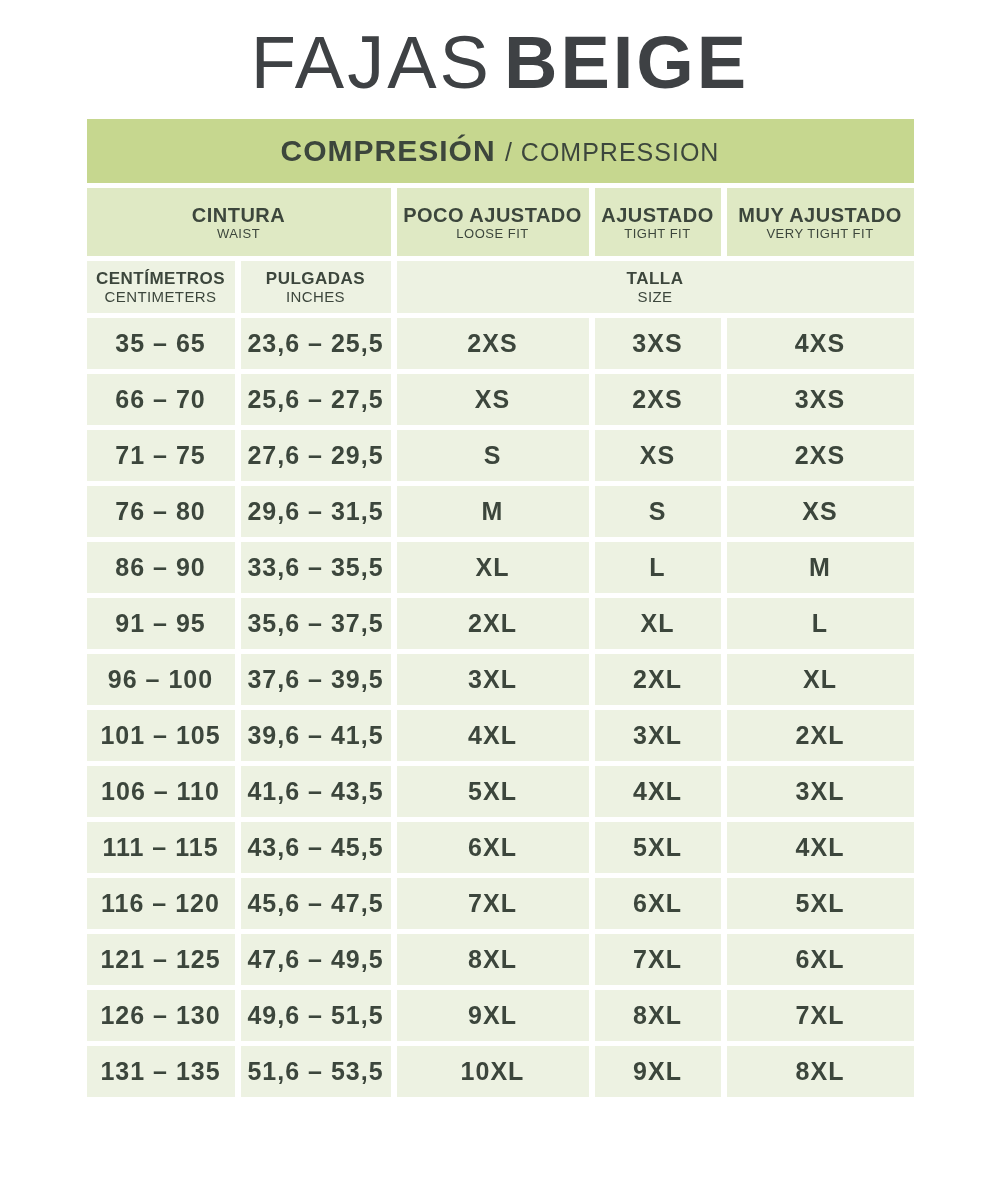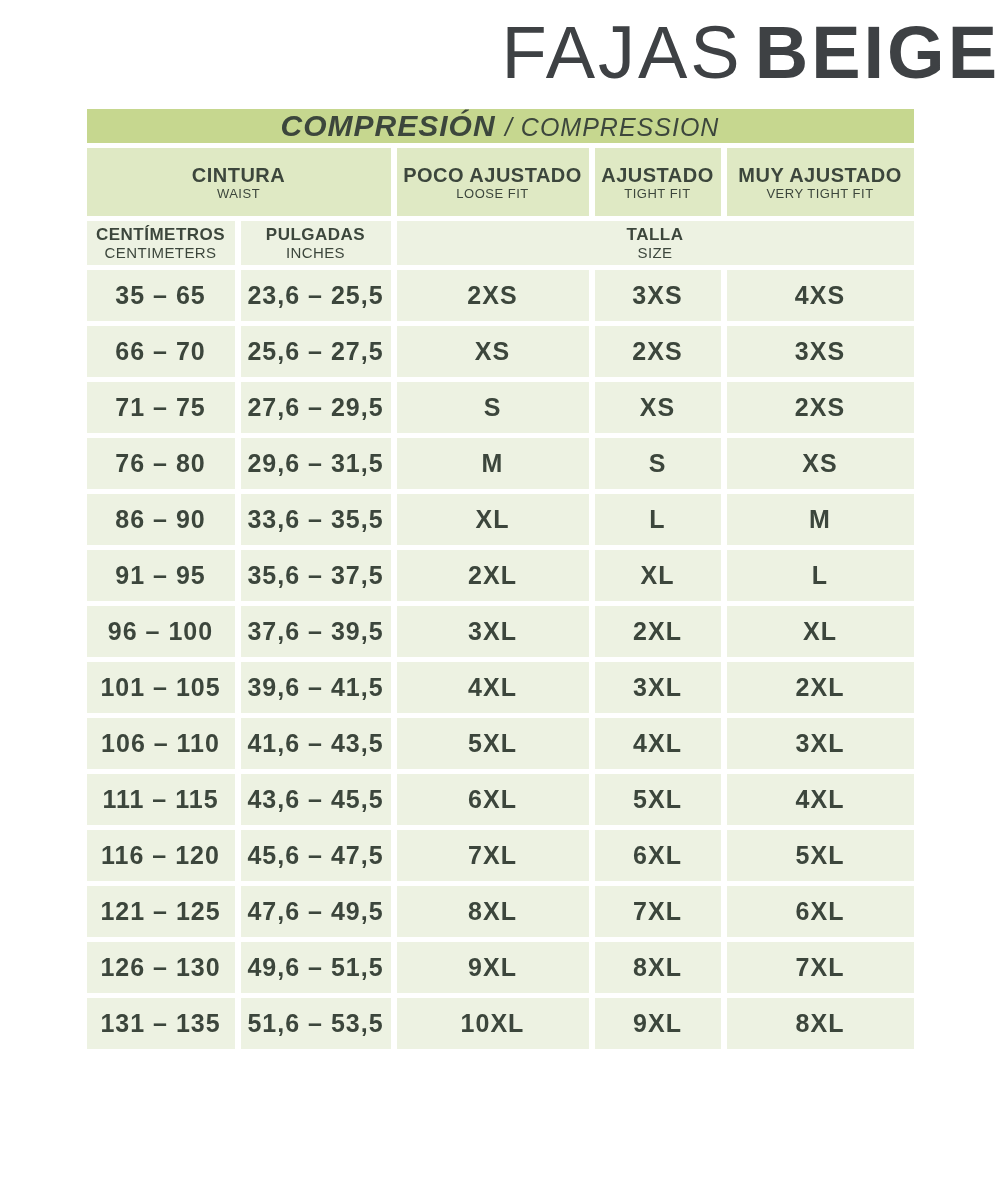--- a/index.html
+++ b/index.html
@@ -14,22 +14,23 @@
   html,body{margin:0;padding:0;}
   body{
     width:1000px;height:1200px;background:#fff;
     font-family:"Liberation Sans", sans-serif;
     color:var(--ink);
     overflow:hidden;
   }
   .title-wrap{
     padding-top:12px;
     height:100px;
-    text-align:right;
+    text-align:center;
     white-space:nowrap;
+    margin-top:10px;
   }
   .title-wrap h1{
     margin:0;
     font-size:74px;
     line-height:1.1;
     letter-spacing:3px;
     color:var(--title-ink);
     font-weight:400;
   }
   .brand{font-weight:400;}
@@ -48,38 +49,37 @@
   col.c4{width:126px;}
   col.c5{width:187px;}
 
   td{
     text-align:center;
     vertical-align:middle;
     padding:0;
   }
   .banner-cell{
     background:var(--band);
-    height:34px;
+    height:64px;
     font-size:30px;
     letter-spacing:1px;
-    font-style:italic;
   }
   .banner-es{font-weight:700;}
   .banner-rest{font-weight:400;font-size:25px;letter-spacing:1px;}
 
   .hdr-cell{
     background:var(--header);
     height:68px;
   }
   .hdr-es{display:block;font-size:20px;font-weight:700;letter-spacing:0.5px;line-height:1.2;}
   .hdr-en{display:block;font-size:13px;font-weight:400;letter-spacing:0.5px;line-height:1.15;}
 
   .sub-cell{
     background:var(--cell);
-    height:44px;
+    height:52px;
   }
   .sub-es{display:block;font-size:17px;font-weight:700;letter-spacing:0.5px;line-height:1.25;}
   .sub-en{display:block;font-size:15px;font-weight:400;letter-spacing:0.4px;line-height:1.1;}
 
   .data-cell{
     background:var(--cell);
     height:51px;
     font-size:25px;
     font-weight:700;
     letter-spacing:1px;

